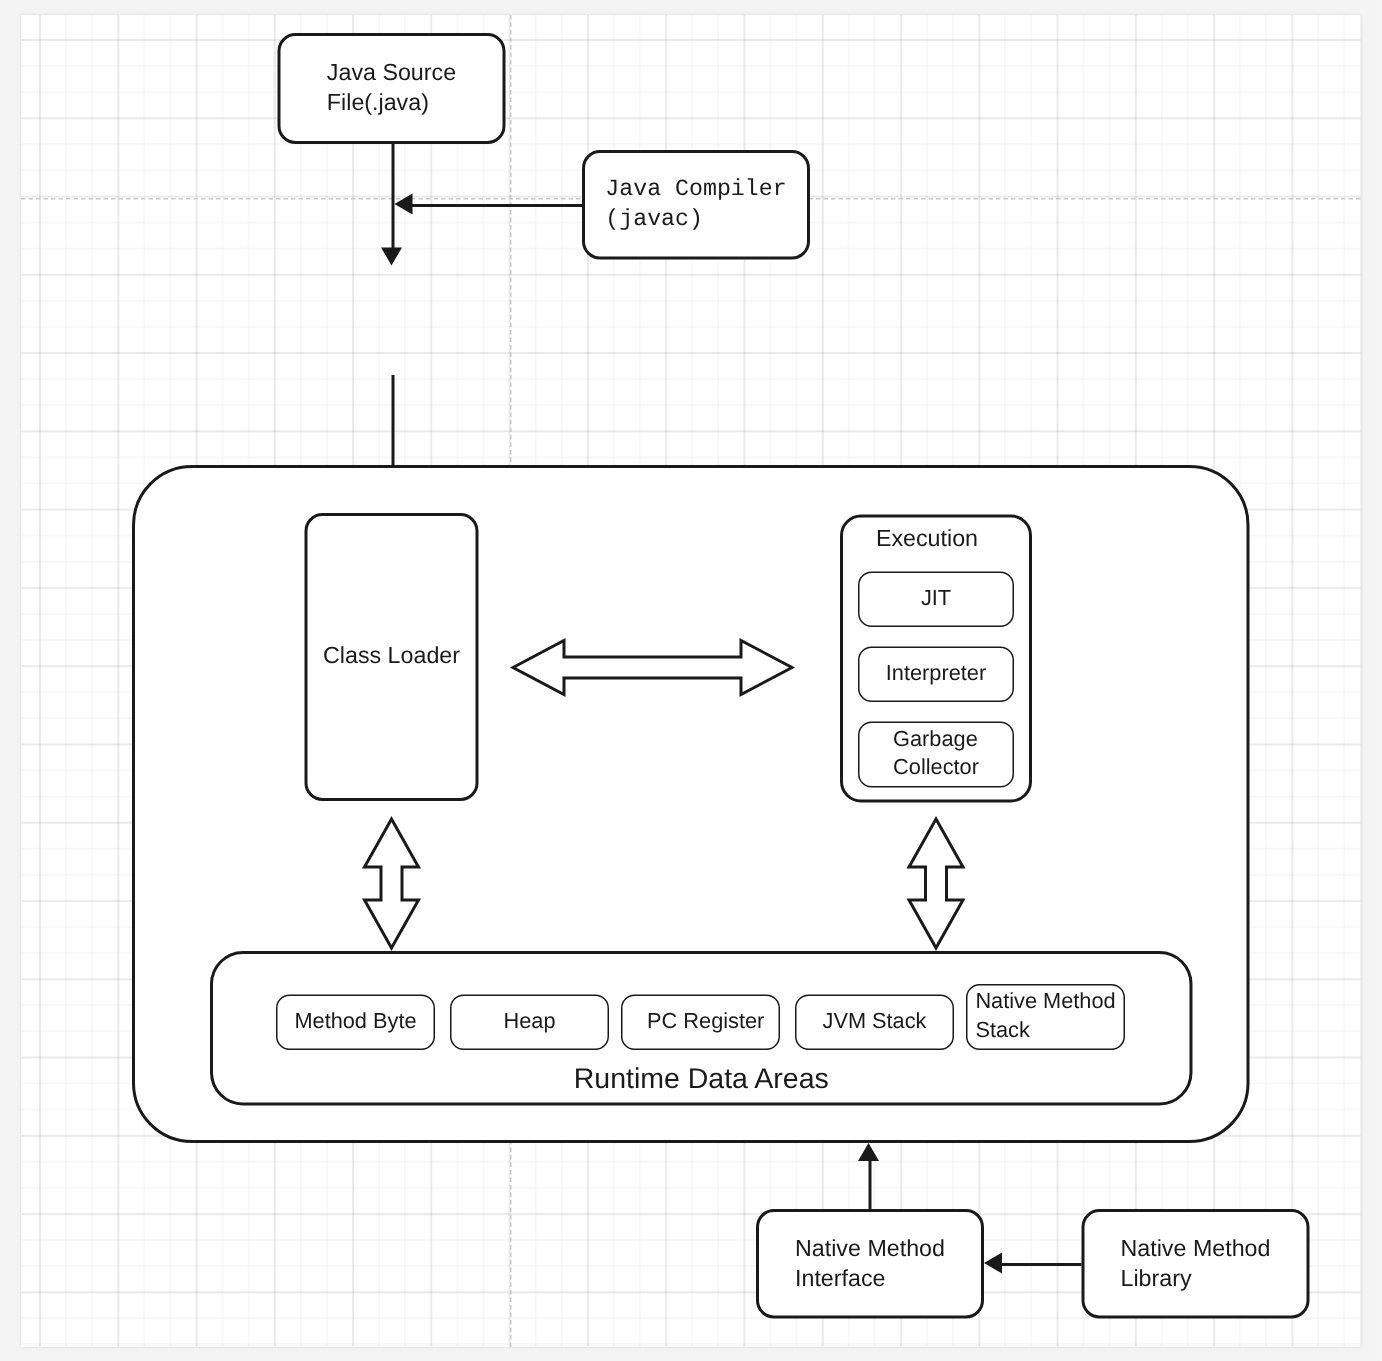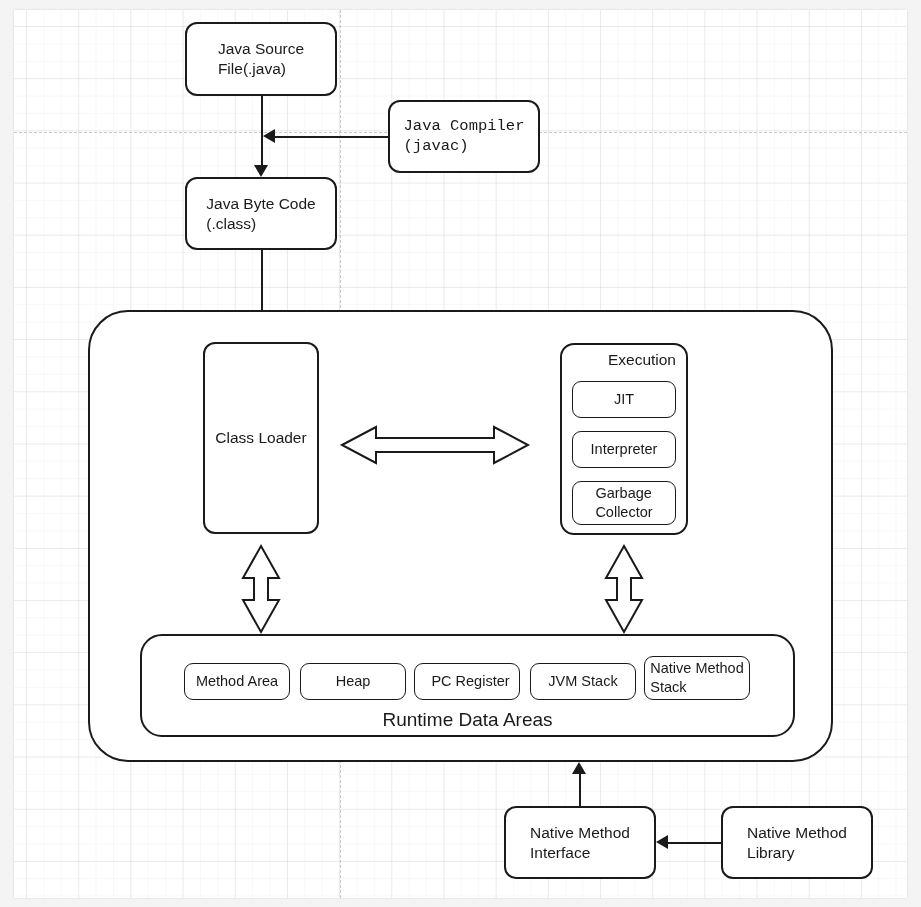--- a/index.html
+++ b/index.html
@@ -159,53 +159,51 @@
 
     <div class="line-v" style="left:247px; top:86px; height:70px;"></div>
     <div class="arrowhead ah-down" style="left:240px; top:155px;"></div>
 
     <div class="node" style="left:374px; top:90px; width:152px; height:73px;font-family:Liberation Mono, monospace;">Java Compiler
 (javac)</div>
 
     <div class="line-h" style="left:259px; top:126px; width:115px;"></div>
     <div class="arrowhead ah-left" style="left:249px; top:119px;"></div>
 
-    <div class="node" style="left:171px; top:167px; width:152px; height:73px;">Java Byte Code
-(.class)</div>
 
     <div class="line-v" style="left:247px; top:240px; height:82px;"></div>
     <div class="arrowhead ah-down" style="left:240px; top:321px;"></div>
 
     <div class="container-outer" style="left:74px; top:300px; width:745px; height:452px;"></div>
 
     <div class="node" style="left:189px; top:332px; width:116px; height:192px;">Class Loader</div>
 
     <div class="group-box" style="left:546px; top:333px; width:128px; height:192px;"></div>
-    <div class="group-title" style="left:546px; top:341px; width:116px;text-align:right;">Execution</div>
+    <div class="group-title" style="left:546px; top:341px; width:116px;">Execution</div>
 
     <div class="node small thin" style="left:558px; top:371px; width:104px; height:37px;">JIT</div>
     <div class="node small thin" style="left:558px; top:421px; width:104px; height:37px;">Interpreter</div>
     <div class="node small thin" style="left:558px; top:471px; width:104px; height:44px;">Garbage
 Collector</div>
 
     <svg class="openarrow" width="190" height="40" viewBox="0 0 190 40" style="left:326px; top:415px;">
       <path d="M 2,20 L 36,2 L 36,13 L 154,13 L 154,2 L 188,20 L 154,38 L 154,27 L 36,27 L 36,38 Z" stroke-linejoin="miter"></path>
     </svg>
 
     <svg class="openarrow" width="40" height="90" viewBox="0 0 40 90" style="left:227px; top:534px;">
       <path d="M 20,2 L 38,34 L 27,34 L 27,56 L 38,56 L 20,88 L 2,56 L 13,56 L 13,34 L 2,34 Z" stroke-linejoin="miter"></path>
     </svg>
 
     <svg class="openarrow" width="40" height="90" viewBox="0 0 40 90" style="left:590px; top:534px;">
       <path d="M 20,2 L 38,34 L 27,34 L 27,56 L 38,56 L 20,88 L 2,56 L 13,56 L 13,34 L 2,34 Z" stroke-linejoin="miter"></path>
     </svg>
 
     <div class="container-inner" style="left:126px; top:624px; width:655px; height:103px;"></div>
 
-    <div class="node small thin" style="left:170px; top:653px; width:106px; height:37px;">Method Area</div>
+    <div class="node small thin" style="left:170px; top:653px; width:106px; height:37px;">Method Byte</div>
     <div class="node small thin" style="left:286px; top:653px; width:106px; height:37px;">Heap</div>
     <div class="node small thin" style="left:400px; top:653px; width:106px; height:37px;padding-left:11px;">PC Register</div>
     <div class="node small thin" style="left:516px; top:653px; width:106px; height:37px;">JVM Stack</div>
     <div class="node small thin" style="left:630px; top:646px; width:106px; height:44px;">Native Method
 Stack</div>
 
     <div class="caption" style="left:126px; top:699px; width:655px;">Runtime Data Areas</div>
 
     <div class="line-v" style="left:565px; top:762px; height:39px;"></div>
     <div class="arrowhead ah-up" style="left:558px; top:752px;"></div>

